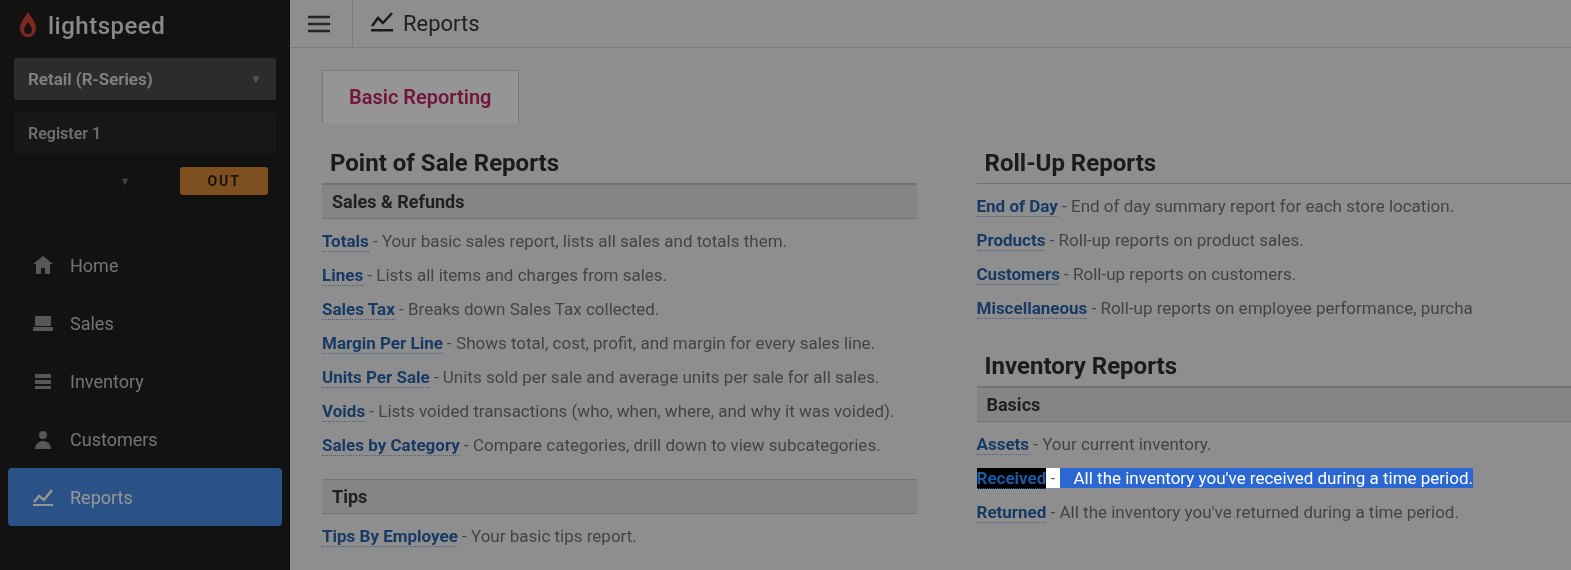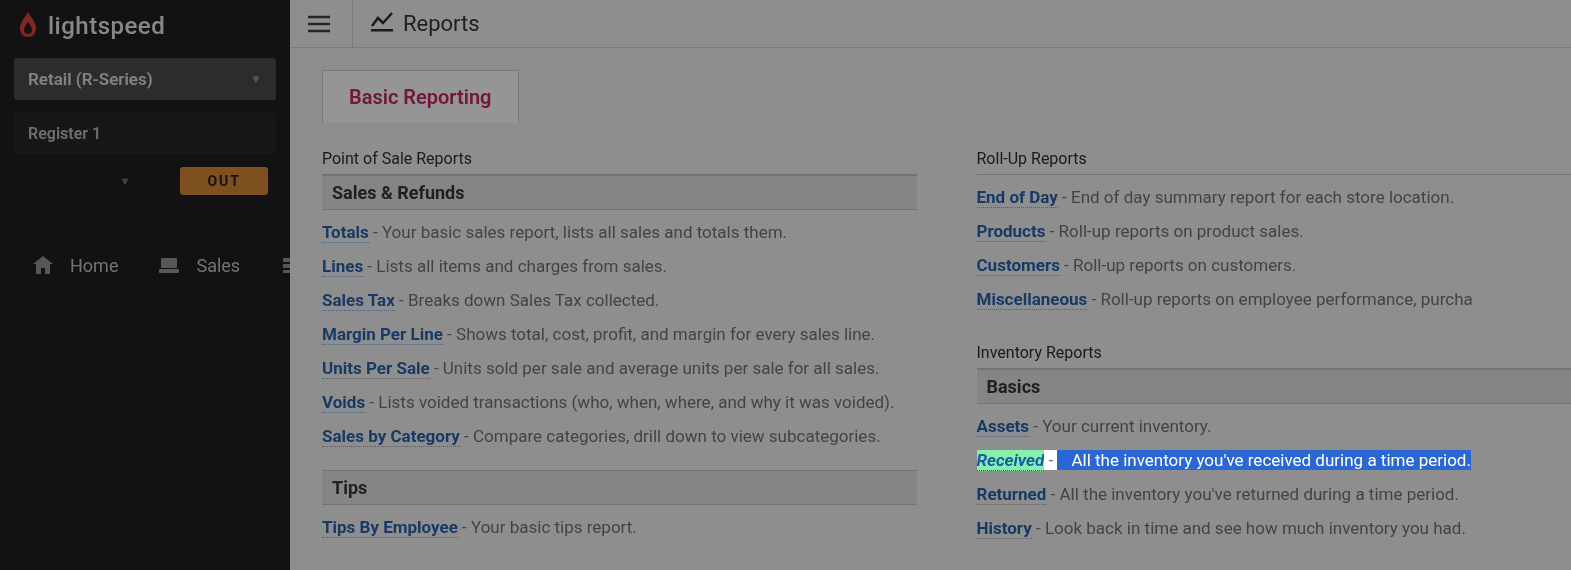--- a/index.html
+++ b/index.html
@@ -16,52 +16,52 @@
   .product-selector .label { color: #dcdcdc; font-size: 17px; font-weight: 600; }
   .product-selector .chev { color: #8a8a8a; font-size: 12px; }
 
   .register-row { margin: 6px 14px 0 14px; height: 42px; background: #1b1b1b; border-radius: 3px; display: flex; align-items: center; padding: 0 14px; }
   .register-row .label { color: #b9b9b9; font-size: 16px; font-weight: 600; }
 
   .out-row { margin: 6px 14px 14px 14px; height: 42px; display: flex; align-items: center; justify-content: flex-end; padding-right: 8px; gap: 50px; }
   .out-row .chev { color: #6a6a6a; font-size: 11px; }
   .out-btn { background: #d5822a; color: #1c1206; font-size: 14px; font-weight: 700; letter-spacing: 2px; padding: 6px 27px; border-radius: 3px; cursor: pointer; }
 
-  .nav { display: flex; flex-direction: row; margin-top: 20px; }
+  .nav { display: flex; flex-direction: column; margin-top: 20px; }
   .nav-item { display: flex; align-items: center; height: 58px; padding-left: 22px; color: #c2c2c2; font-size: 18px; cursor: pointer; border-radius: 4px; margin: 0 8px; }
   .nav-item .nicon { width: 26px; display: inline-flex; justify-content: center; margin-right: 14px; color: #8f8f8f; }
   .nav-item.active { background: #3f86e5; color: #ffffff; }
   .nav-item.active .nicon { color: #ffffff; }
 
   
   .main { position: absolute; left: 290px; top: 0; right: 0; height: 100%; background: #f3f3f3; }
   .topbar { height: 48px; border-bottom: 1px solid #d2d2d2; display: flex; align-items: center; padding-left: 14px; }
   .hamburger { width: 30px; height: 30px; display: inline-flex; align-items: center; justify-content: center; cursor: pointer; }
   .divider { width: 1px; height: 48px; background: #d2d2d2; margin: 0 18px; }
   .title-icon { margin-right: 10px; }
   .page-title { font-size: 22px; font-weight: 400; color: #2a2a2a; }
 
   .content { padding: 22px 0 0 32px; }
   .tab { display: inline-block; background: #ffffff; border: 1px solid #c8c8c8; border-bottom: none; padding: 14px 26px; font-size: 20px; font-weight: 600; color: #be185d; }
 
   .columns { display: flex; gap: 60px; margin-top: 26px; }
   .col { flex: 1; min-width: 0; }
 
-  .section-title { font-size: 16px; font-weight: 400; color: #222; margin-bottom: 6px; }
+  .section-title { font-size: 24px; font-weight: 700; color: #222; margin-bottom: 6px; margin-left: 8px; }
   .section-rule { border-bottom: 1px solid #bdbdbd; margin-bottom: 0; }
   .subhead { background: #e2e2e2; border: 1px solid #c3c3c3; border-left: none; border-right: none; padding: 6px 10px; font-size: 18px; font-weight: 700; color: #2b2b2b; margin-top: 0; }
 
   .report-list { padding: 6px 0 16px 0; }
   .report-line { font-size: 17px; color: #6b6b6b; padding: 5px 0 6px 0; line-height: 1.35; }
   .report-link { color: #1b5aa8; font-weight: 700; border-bottom: 1px dotted #7a9fc9; cursor: pointer; }
   .report-dash { color: #6b6b6b; }
   .report-desc { color: #6b6b6b; }
 
   .highlight-wrap { display: inline; }
-  .highlight-link { background: #86efac; color: #1b5aa8; font-weight: 700; border-bottom: 1px dotted #1b5aa8; font-style: italic; }
+  .highlight-link { background: #000000; color: #1b5aa8; font-weight: 700; border-bottom: 1px dotted #1b5aa8; }
   .highlight-desc { background: #2b67d2; color: #ffffff; padding-left: 14px; }
 
   
   .dim-overlay { position: absolute; inset: 0; background: rgba(20,20,20,0.45); pointer-events: none; }
   
   .highlight-container { position: relative; z-index: 5; }
 </style>
 </head>
 <body>
 
@@ -189,20 +189,19 @@
           <div class="report-line"><span class="report-link">Miscellaneous</span><span class="report-dash"> - </span><span class="report-desc">Roll-up reports on employee performance, purcha</span></div>
         </div>
 
         <div class="section-title" style="margin-top:10px;">Inventory Reports</div>
         <div class="section-rule"></div>
         <div class="subhead">Basics</div>
         <div class="report-list">
           <div class="report-line"><span class="report-link">Assets</span><span class="report-dash"> - </span><span class="report-desc">Your current inventory.</span></div>
           <div class="report-line highlight-container"><span class="highlight-wrap"><span class="report-link highlight-link">Received</span><span class="report-dash" style="background:#fff;"> - </span><span class="report-desc highlight-desc">All the inventory you've received during a time period.</span></span></div>
           <div class="report-line"><span class="report-link">Returned</span><span class="report-dash"> - </span><span class="report-desc">All the inventory you've returned during a time period.</span></div>
-          <div class="report-line"><span class="report-link">History</span><span class="report-dash"> - </span><span class="report-desc">Look back in time and see how much inventory you had.</span></div>
         </div>
       </div>
     </div>
   </div>
 </main>
 
 <div class="dim-overlay"></div>
 
 </body></html>

